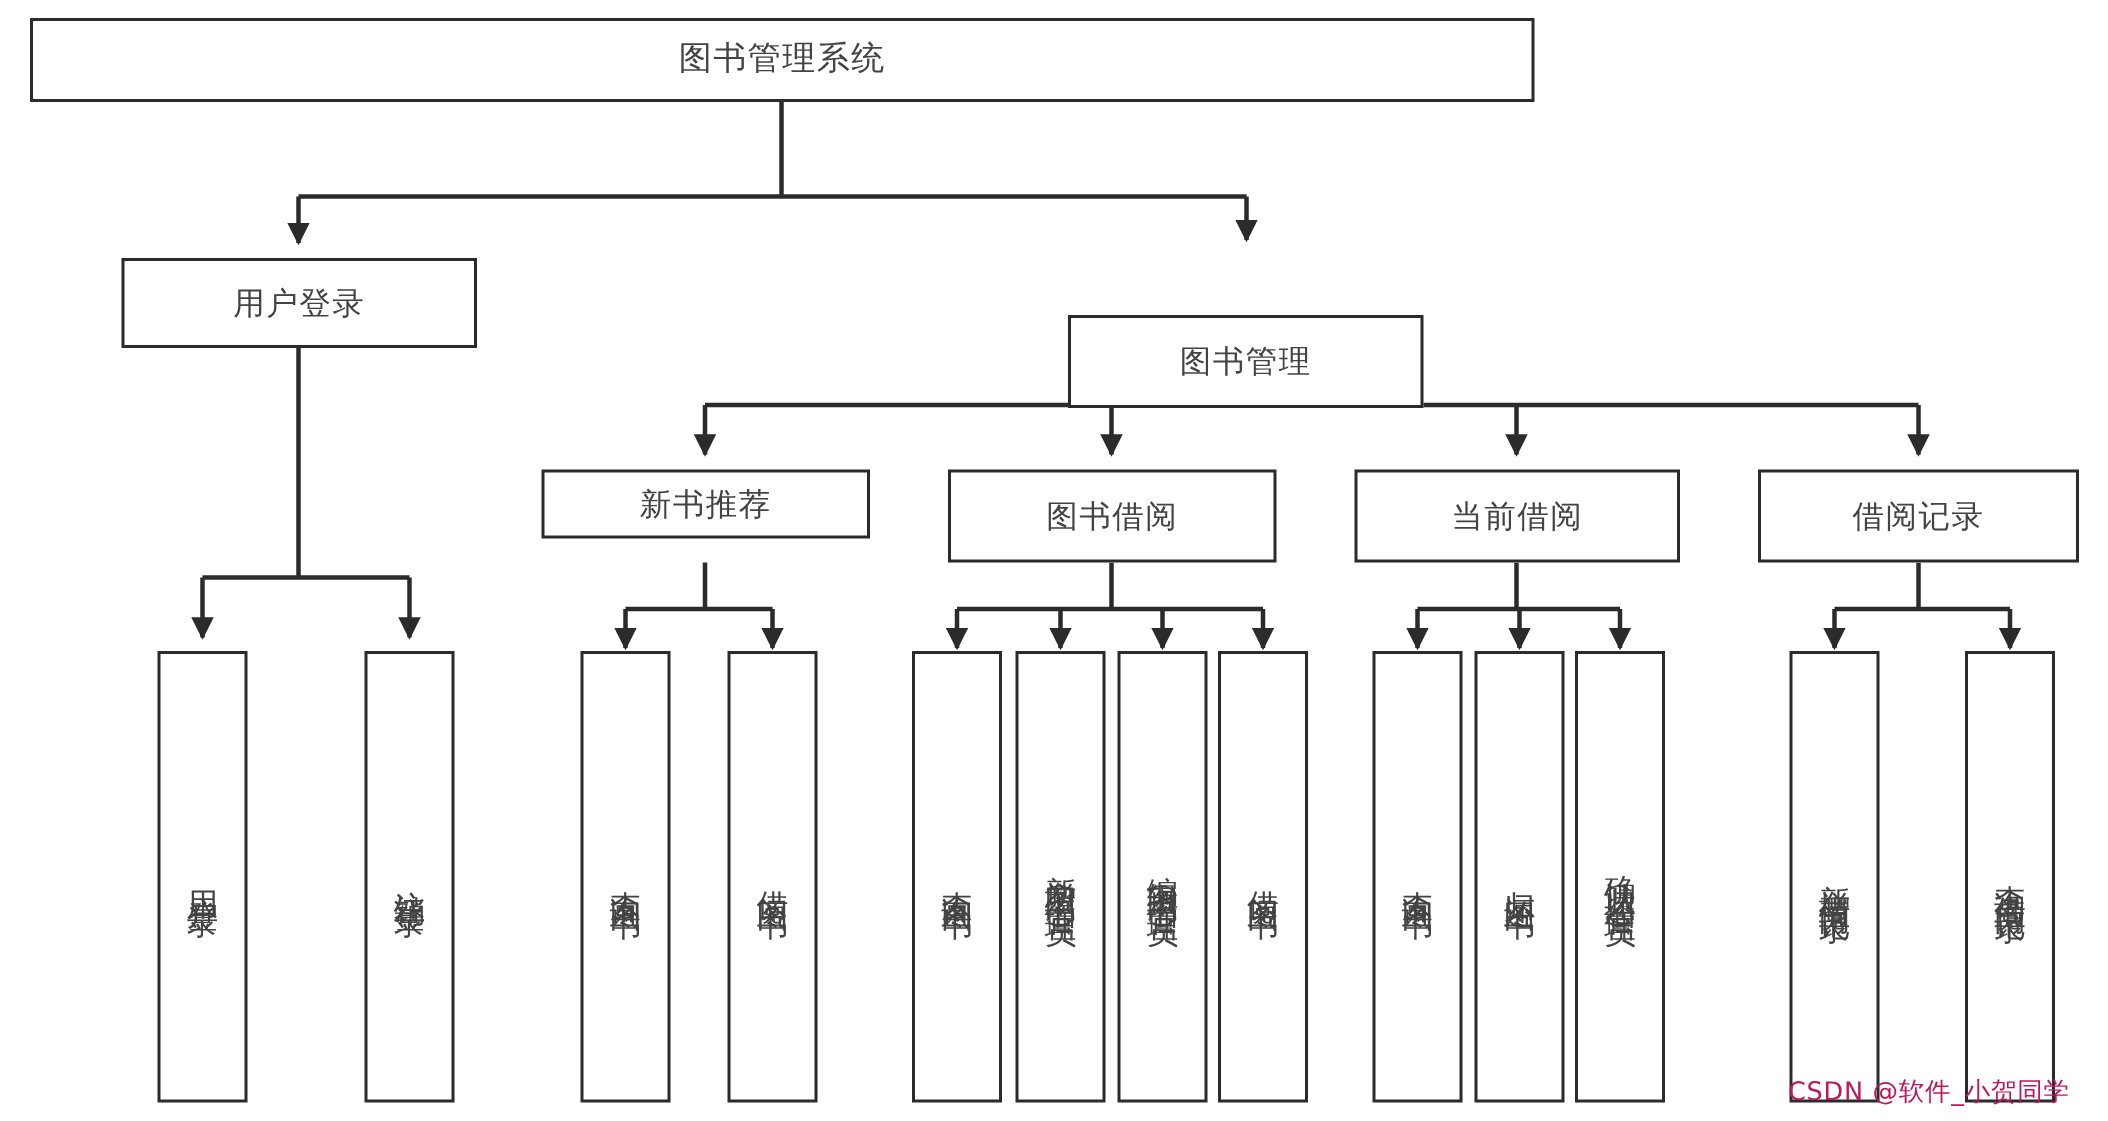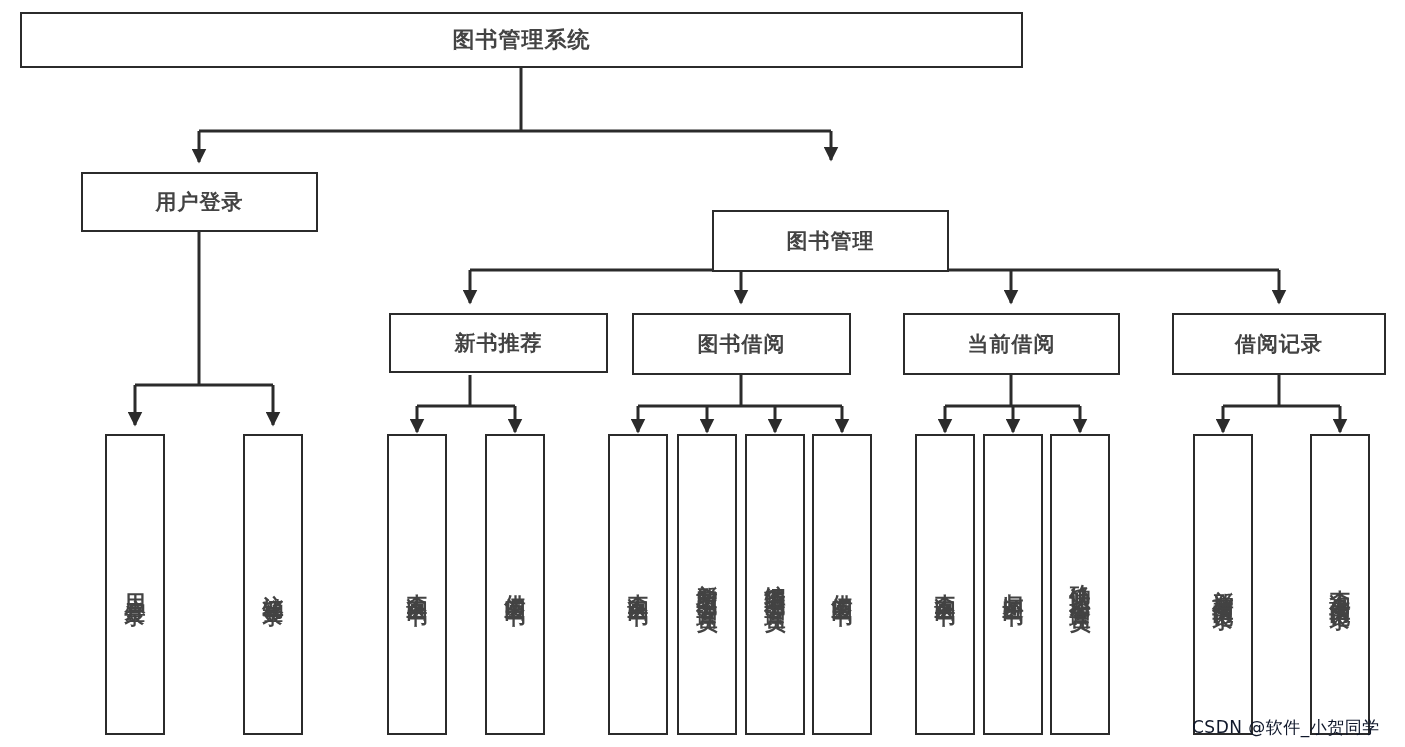--- a/index.html
+++ b/index.html
@@ -35,21 +35,20 @@
     align-items: center;
     justify-content: center;
     color: #3a3a3a;
     z-index: 2;
   }
   .node-label {
     display: block;
     text-align: center;
     line-height: 1.18;
     color: #434343;
-    font-weight: bold;
   }
   
   .node.horiz .node-label {
     font-size: 21px;
     letter-spacing: 1px;
   }
   .node.root .node-label {
     font-size: 22px;
     letter-spacing: 1px;
   }
@@ -61,21 +60,21 @@
   .node.vert .node-label {
     writing-mode: vertical-rl;
     text-orientation: upright;
     font-size: 21px;
     line-height: 1.05;
     letter-spacing: 4px;
     white-space: nowrap;
   }
   .watermark {
     position: absolute;
-    color: #0f172a;
+    color: #be185d;
     font-size: 17px;
     letter-spacing: 0.5px;
     z-index: 5;
     white-space: nowrap;
     user-select: none;
   }
 </style>
 </head>
 <body>
 
@@ -135,21 +134,21 @@
     <span class="node-label">图书管理系统</span>
   </div>
 
   <div class="node horiz" style="left:81px; top:172px; width:237px; height:60px;">
     <span class="node-label">用户登录</span>
   </div>
   <div class="node horiz" style="left:712px; top:170px; width:237px; height:62px;margin-top:40px;">
     <span class="node-label">图书管理</span>
   </div>
 
-  <div class="node horiz" style="left:361px; top:313px; width:219px; height:60px;margin-left:28px;">
+  <div class="node horiz" style="left:361px; top:313px; width:219px; height:46px;">
     <span class="node-label">新书推荐</span>
   </div>
   <div class="node horiz" style="left:632px; top:313px; width:219px; height:62px;">
     <span class="node-label">图书借阅</span>
   </div>
   <div class="node horiz" style="left:1172px; top:313px; width:214px; height:62px;">
     <span class="node-label">借阅记录</span>
   </div>
   <div class="node horiz" style="left:903px; top:313px; width:217px; height:62px;">
     <span class="node-label">当前借阅</span>

